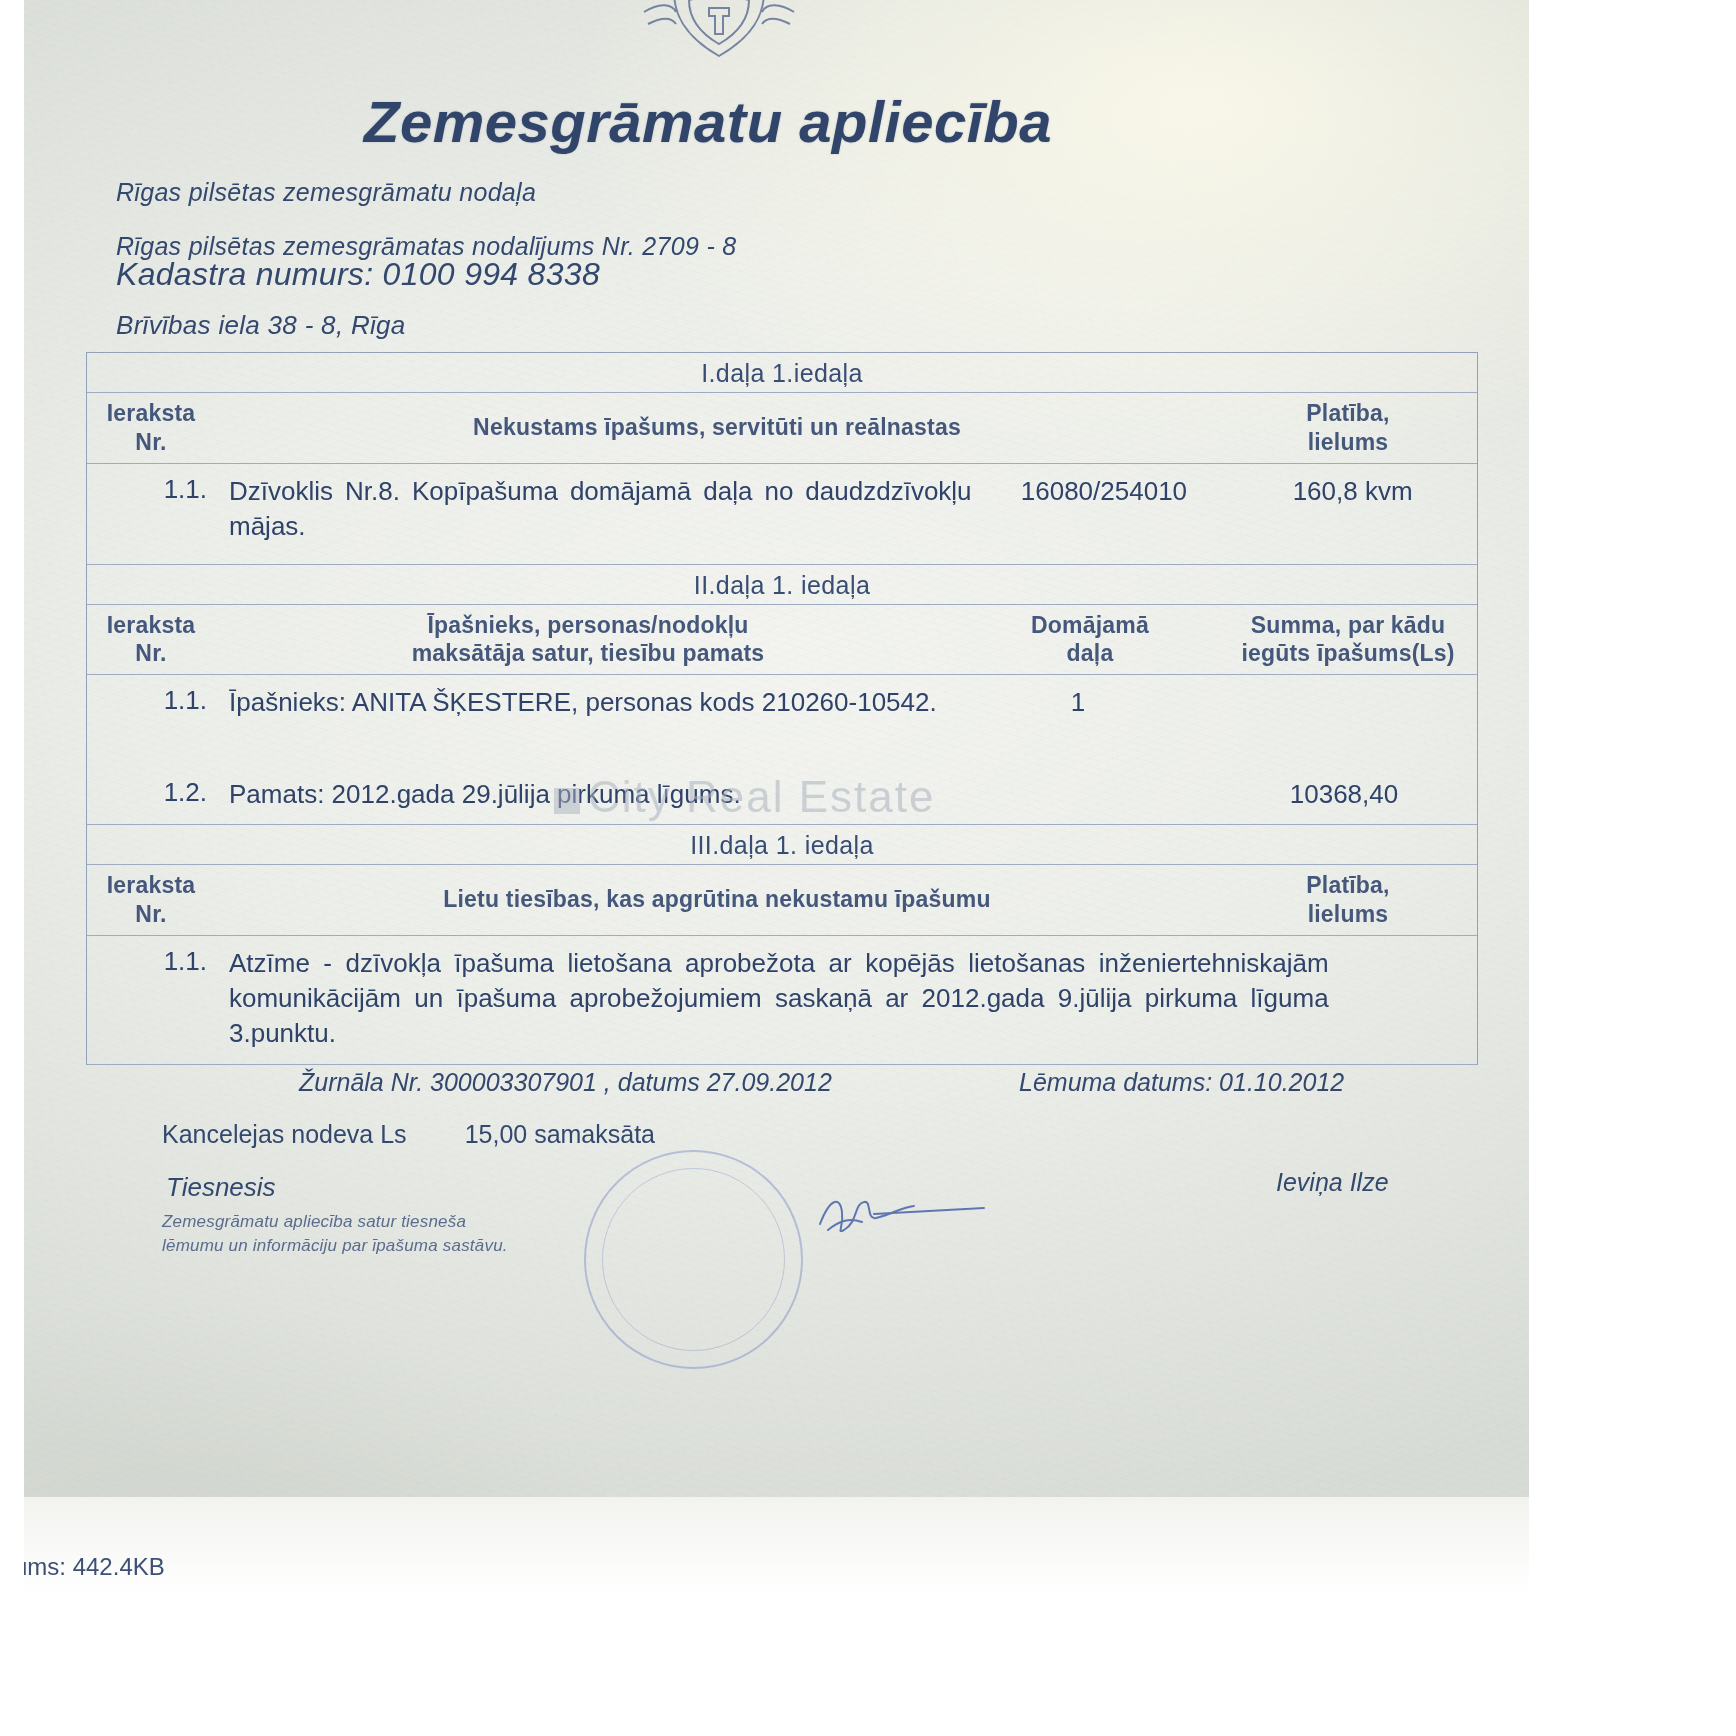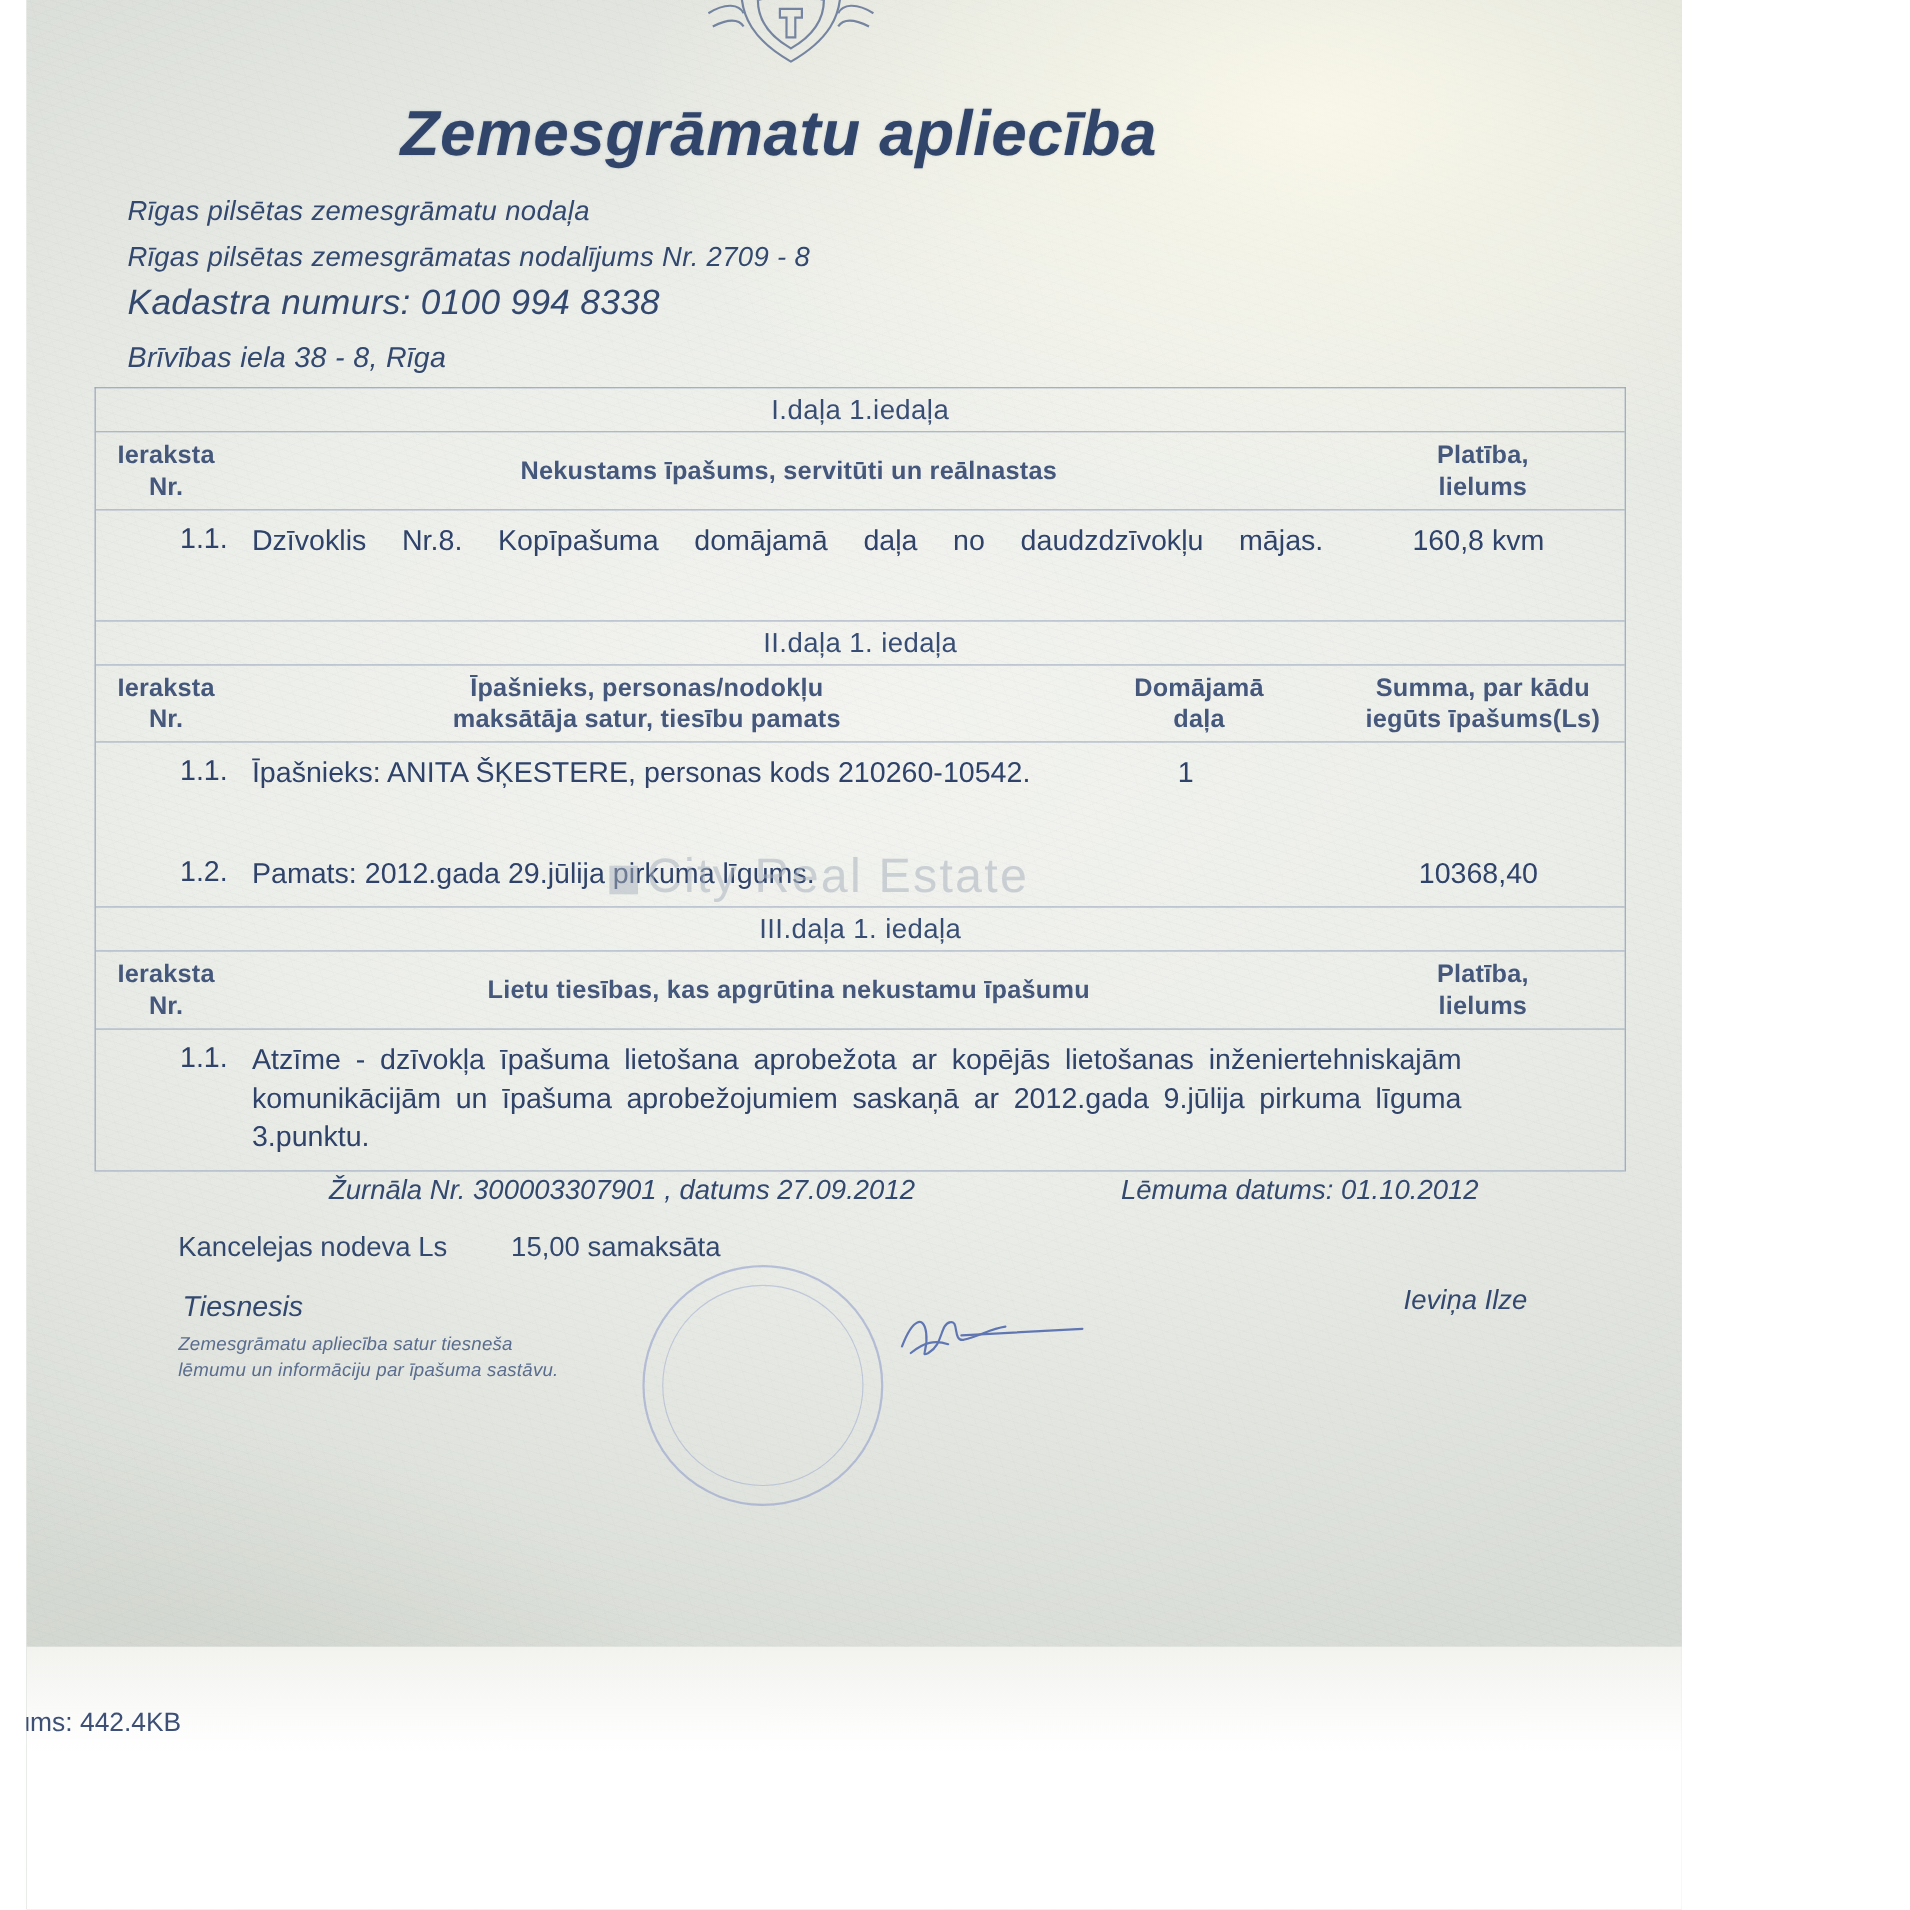--- a/index.html
+++ b/index.html
@@ -74,21 +74,21 @@
     position: absolute;
     left: 92px;
     font-size: 25px;
     font-style: italic;
     font-weight: normal;
     color: #33486e;
     letter-spacing: .3px;
     white-space: nowrap;
   }
   #hdr1 { top: 178px; }
-  #hdr2 { top: 220px; }
+  #hdr2 { top: 232px; }
   #hdr3 { top: 256px; font-size: 32px; }
   #addr { top: 310px; font-size: 26px; }
 
   
   #table {
     position: absolute;
     left: 62px;
     top: 352px;
     width: 1390px;
     border: 1px solid #93a1b8;
@@ -286,20 +286,21 @@
         <span>Nekustams īpašums, servitūti un reālnastas</span>
       </div>
       <div class="c c-right">
         <span>Platība,</span>
         <span>lielums</span>
       </div>
     </div>
     <div class="rowbody" style="min-height:100px;">
       <div class="item-no">1.1.</div>
       <div class="c c-desc">Dzīvoklis Nr.8. Kopīpašuma domājamā daļa no daudzdzīvokļu mājas.</div>
+      <div class="c c-mid">16080/254010</div>
       <div class="c c-right">160,8 kvm</div>
     </div>
 
     <div class="sec-title">II.daļa 1. iedaļa</div>
     <div class="colhead">
       <div class="c c-nr">
         <span>Ieraksta</span>
         <span>Nr.</span>
       </div>
       <div class="c c-desc">

